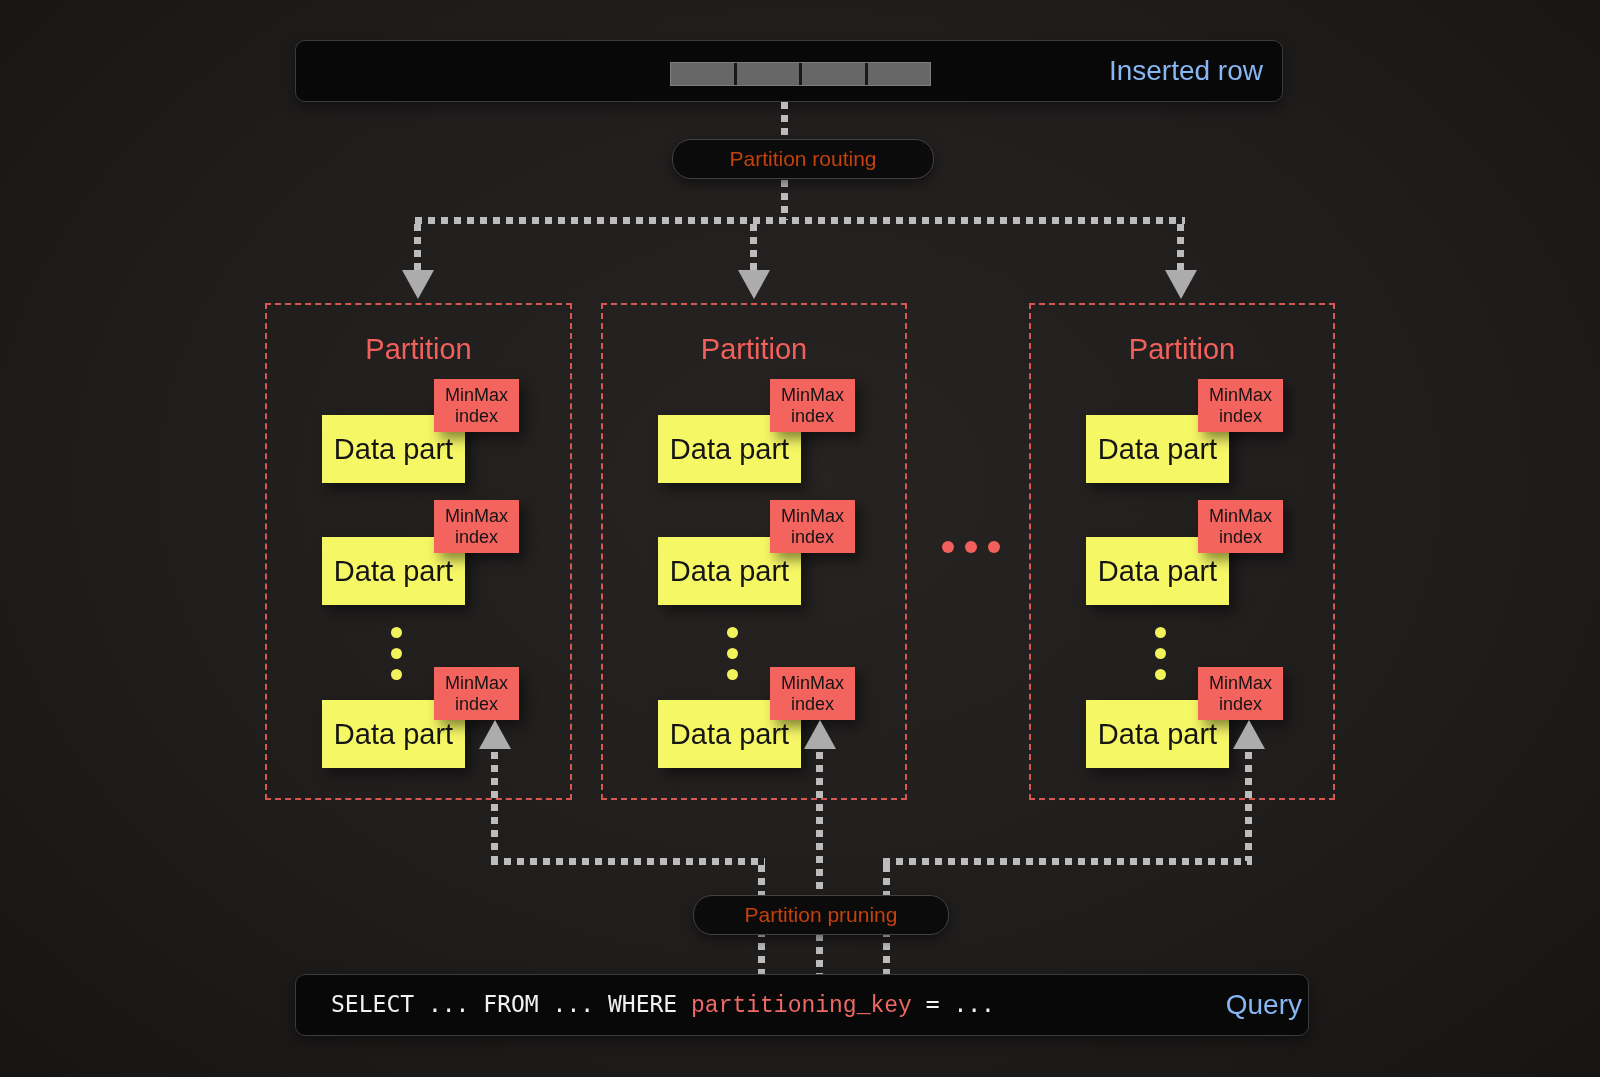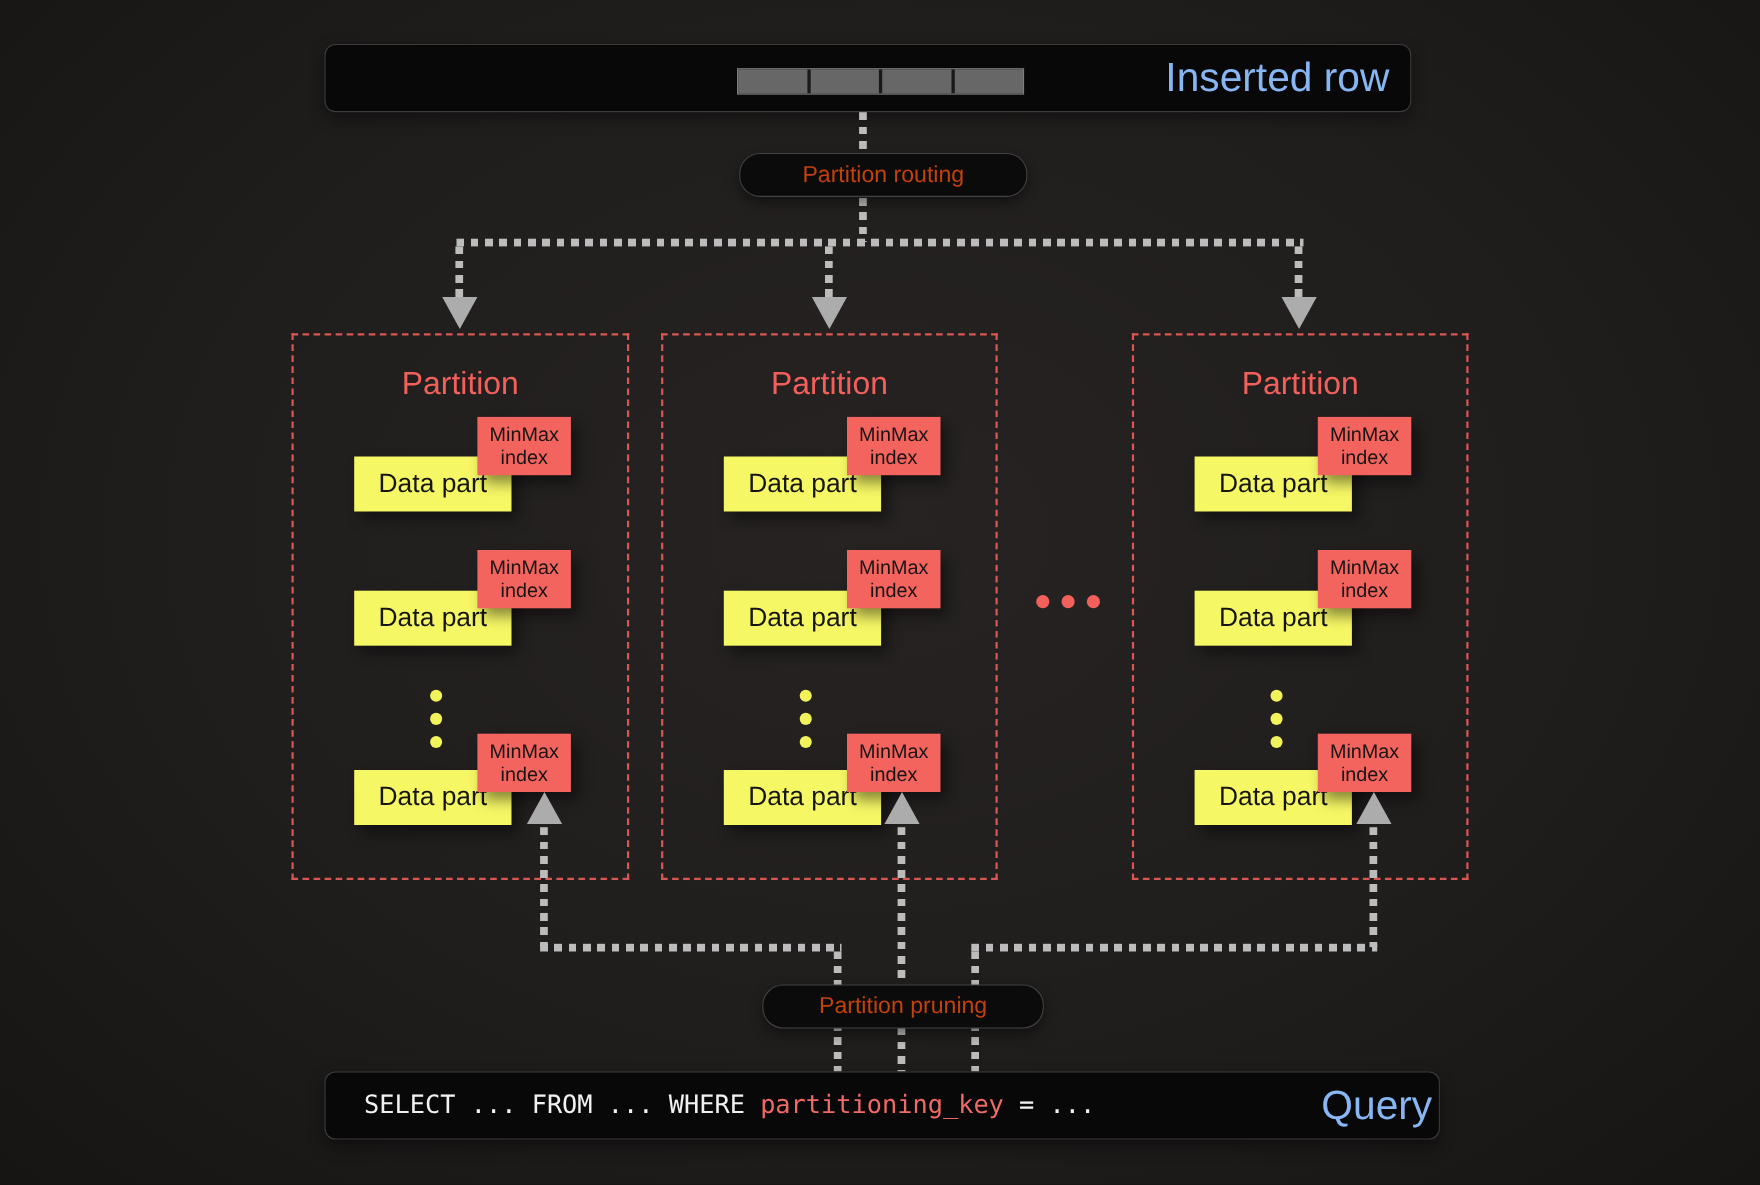--- a/index.html
+++ b/index.html
@@ -28,44 +28,44 @@
   .arrow-up{width:0;height:0;border-left:16px solid transparent;border-right:16px solid transparent;border-bottom:29px solid #acacac;z-index:3;}
   
   .partition{
     border:2px dashed #d95753;box-sizing:border-box;z-index:1;
   }
   .partition-title{
     position:absolute;left:0;right:0;top:28px;text-align:center;
     color:#f2605c;font-size:29px;
   }
   .datapart{
-    position:absolute;width:143px;height:50px;background:#f6f765;
+    position:absolute;width:143px;height:68px;background:#f6f765;
     display:flex;align-items:center;justify-content:center;
-    color:#151515;font-size:24px;z-index:2;
+    color:#151515;font-size:29px;z-index:2;
     box-shadow:6px 7px 12px rgba(0,0,0,.45);
   }
   .minmax{
     position:absolute;width:85px;height:53px;background:#f4645f;
     display:flex;flex-direction:column;align-items:center;justify-content:center;
     color:#181414;font-size:18px;line-height:1.15;z-index:3;
     box-shadow:6px 7px 12px rgba(0,0,0,.45);
   }
   .ydots{position:absolute;display:flex;flex-direction:column;gap:10px;z-index:2;}
   .ydot{width:11px;height:11px;border-radius:50%;background:#f2f35b;}
   .rdots{position:absolute;display:flex;gap:11px;z-index:2;}
   .rdot{width:12px;height:12px;border-radius:50%;background:#f2605c;}
   
   .segbar{
     position:absolute;left:374px;top:21px;height:22px;width:259px;
     display:flex;gap:3px;background:#191919;border:1px solid #7d7d7d;box-sizing:content-box;
   }
   .seg{flex:1;background:#676767;}
-  .bluetext{color:#87b6f2;font-size:37px;}
+  .bluetext{color:#87b6f2;font-size:28px;}
   .monoq{font-family:"DejaVu Sans Mono","Liberation Mono",monospace;font-size:23px;color:#f1f1f1;white-space:pre;}
-  .monoq .key{color:#ee6a66;}
+  .monoq .key{color:#ee6a66;font-family:Liberation Mono, monospace;}
 </style>
 </head>
 <body>
 
 <div id="canvas">
 
   <div class="abs darkbox" style="left:295px;top:40px;width:986px;height:60px;">
     <div class="segbar">
       <div class="seg"></div>
       <div class="seg"></div>

